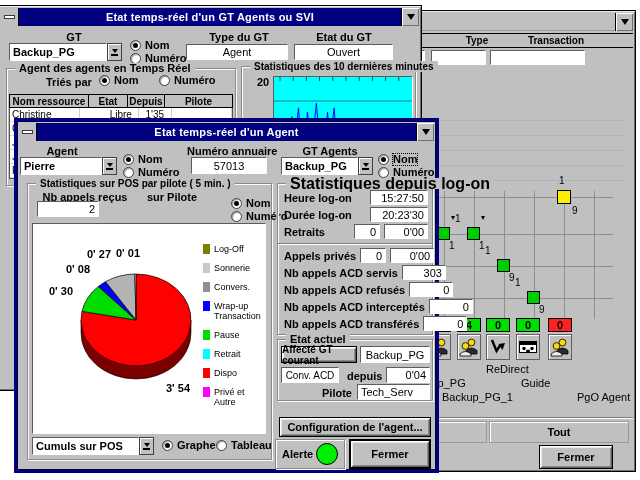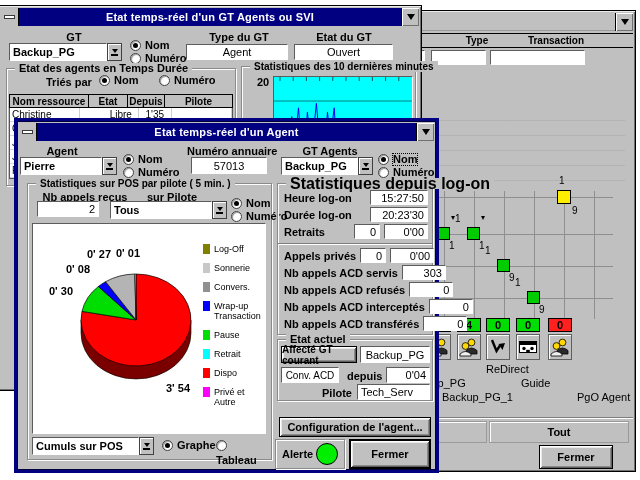--- a/index.html
+++ b/index.html
@@ -231,21 +231,21 @@
     <div class="abs radio" style="left:131px;top:47px;">
       <span class="rdot"></span>
         <span class="lbl">Numéro</span>
     </div>
     <div class="abs lbl ctrt" style="left:195px;top:25px;width:90px;">Type du GT</div>
     <div class="abs field ctr" style="left:187px;top:38px;width:102px;height:16px;">Agent</div>
     <div class="abs lbl ctrt" style="left:310px;top:25px;width:70px;">Etat du GT</div>
     <div class="abs field ctr" style="left:295px;top:38px;width:99px;height:16px;">Ouvert</div>
 
     <div class="group" style="left:7px;top:62px;width:230px;height:118px;">
-      <span class="gtitle">Etat des agents en Temps Durée</span>
+      <span class="gtitle">Agent des agents en Temps Réel</span>
     </div>
     <div class="abs lbl" style="left:47px;top:70px;">Triés par</div>
     <div class="abs radio" style="left:100px;top:69px;">
       <span class="rdot sel"></span>
         <span class="lbl">Nom</span>
     </div>
     <div class="abs radio" style="left:160px;top:69px;">
       <span class="rdot"></span>
         <span class="lbl">Numéro</span>
     </div>
@@ -355,27 +355,20 @@
       <span class="rdot"></span>
         <span class="lbl">Numéro</span>
     </div>
 
     <div class="group" style="left:10px;top:62px;width:245px;height:277px;">
       <span class="gtitle" style="font-size:10px;">Statistiques sur POS par pilote ( 5 min. )</span>
     </div>
     <div class="abs lbl ctrt" style="left:18px;top:70px;width:100px;">Nb appels reçus</div>
     <div class="abs field rt" style="left:20px;top:80px;width:62px;height:16px;">2</div>
     <div class="abs lbl ctrt" style="left:120px;top:70px;width:70px;">sur Pilote</div>
-    <div class="abs combo" style="left:93px;top:80px;width:117px;height:18px;">
-      <span class="cval">Tous</span>
-      <span class="cbtn">
-          <i class="t"></i>
-          <i class="b"></i>
-        </span>
-    </div>
     <div class="abs radio" style="left:214px;top:77px;">
       <span class="rdot sel"></span>
         <span class="lbl">Nom</span>
     </div>
     <div class="abs radio" style="left:214px;top:90px;">
       <span class="rdot"></span>
         <span class="lbl">Numéro</span>
     </div>
 
     <div class="abs" style="left:15px;top:102px;width:234px;height:211px;background:#fff;border-top:1px solid #5c5c5c;border-left:1px solid #5c5c5c;border-bottom:1px solid #fff;border-right:1px solid #fff;">
@@ -432,21 +425,21 @@
       <span class="cval">Cumuls sur POS</span>
       <span class="cbtn">
           <i class="t"></i>
           <i class="b"></i>
         </span>
     </div>
     <div class="abs radio" style="left:145px;top:319px;">
       <span class="rdot sel"></span>
         <span class="lbl">Graphe</span>
     </div>
-    <div class="abs radio" style="left:199px;top:319px;flex-direction:column;">
+    <div class="abs radio" style="left:199px;top:319px;">
       <span class="rdot"></span>
         <span class="lbl">Tableau</span>
     </div>
 
     <div class="group" style="left:260px;top:62px;width:156px;height:152px;">
       <span class="gtitle" style="font-size:16px;">Statistiques depuis log-on</span>
     </div>
     <div id="logon-rows" class="abs" style="left:261px;top:68px;width:154px;">
         <div class="lrow">
           <div class="llabel">Heure log-on</div>

